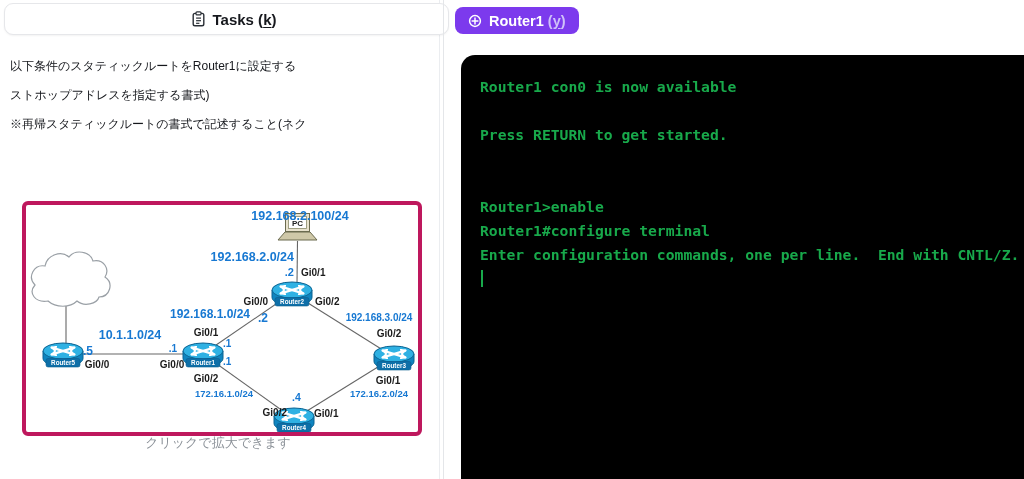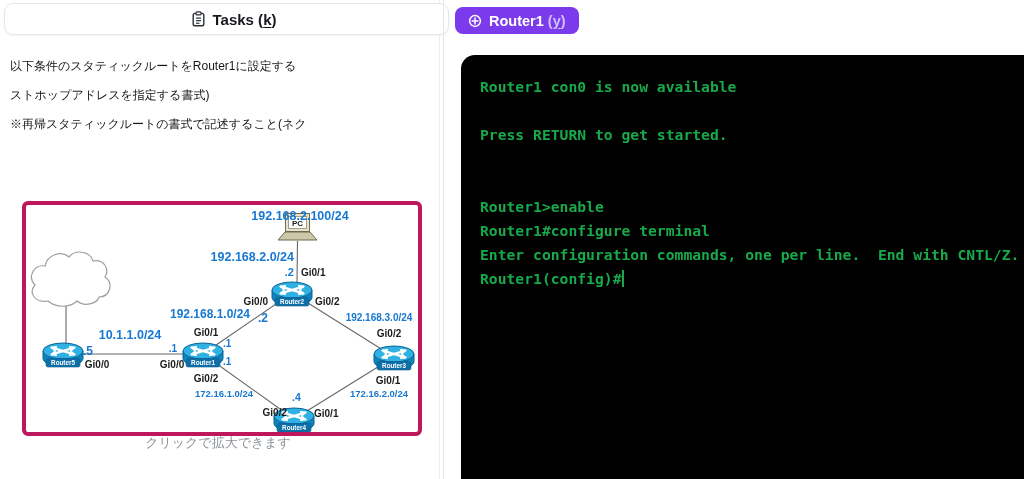--- a/index.html
+++ b/index.html
@@ -163,15 +163,15 @@
 
   <div class="terminal">
     <div class="term-line">Router1 con0 is now available</div>
     <div class="term-line"></div>
     <div class="term-line">Press RETURN to get started.</div>
     <div class="term-line"></div>
     <div class="term-line"></div>
     <div class="term-line">Router1&gt;enable</div>
     <div class="term-line">Router1#configure terminal</div>
     <div class="term-line">Enter configuration commands, one per line.  End with CNTL/Z.</div>
-    <div class="term-line"><span>Router1(config)#</span><span class="cursor"></span></div>
+    <div class="term-line"><span class="cursor"></span></div>
   </div>
 </div>
 
 </body></html>

